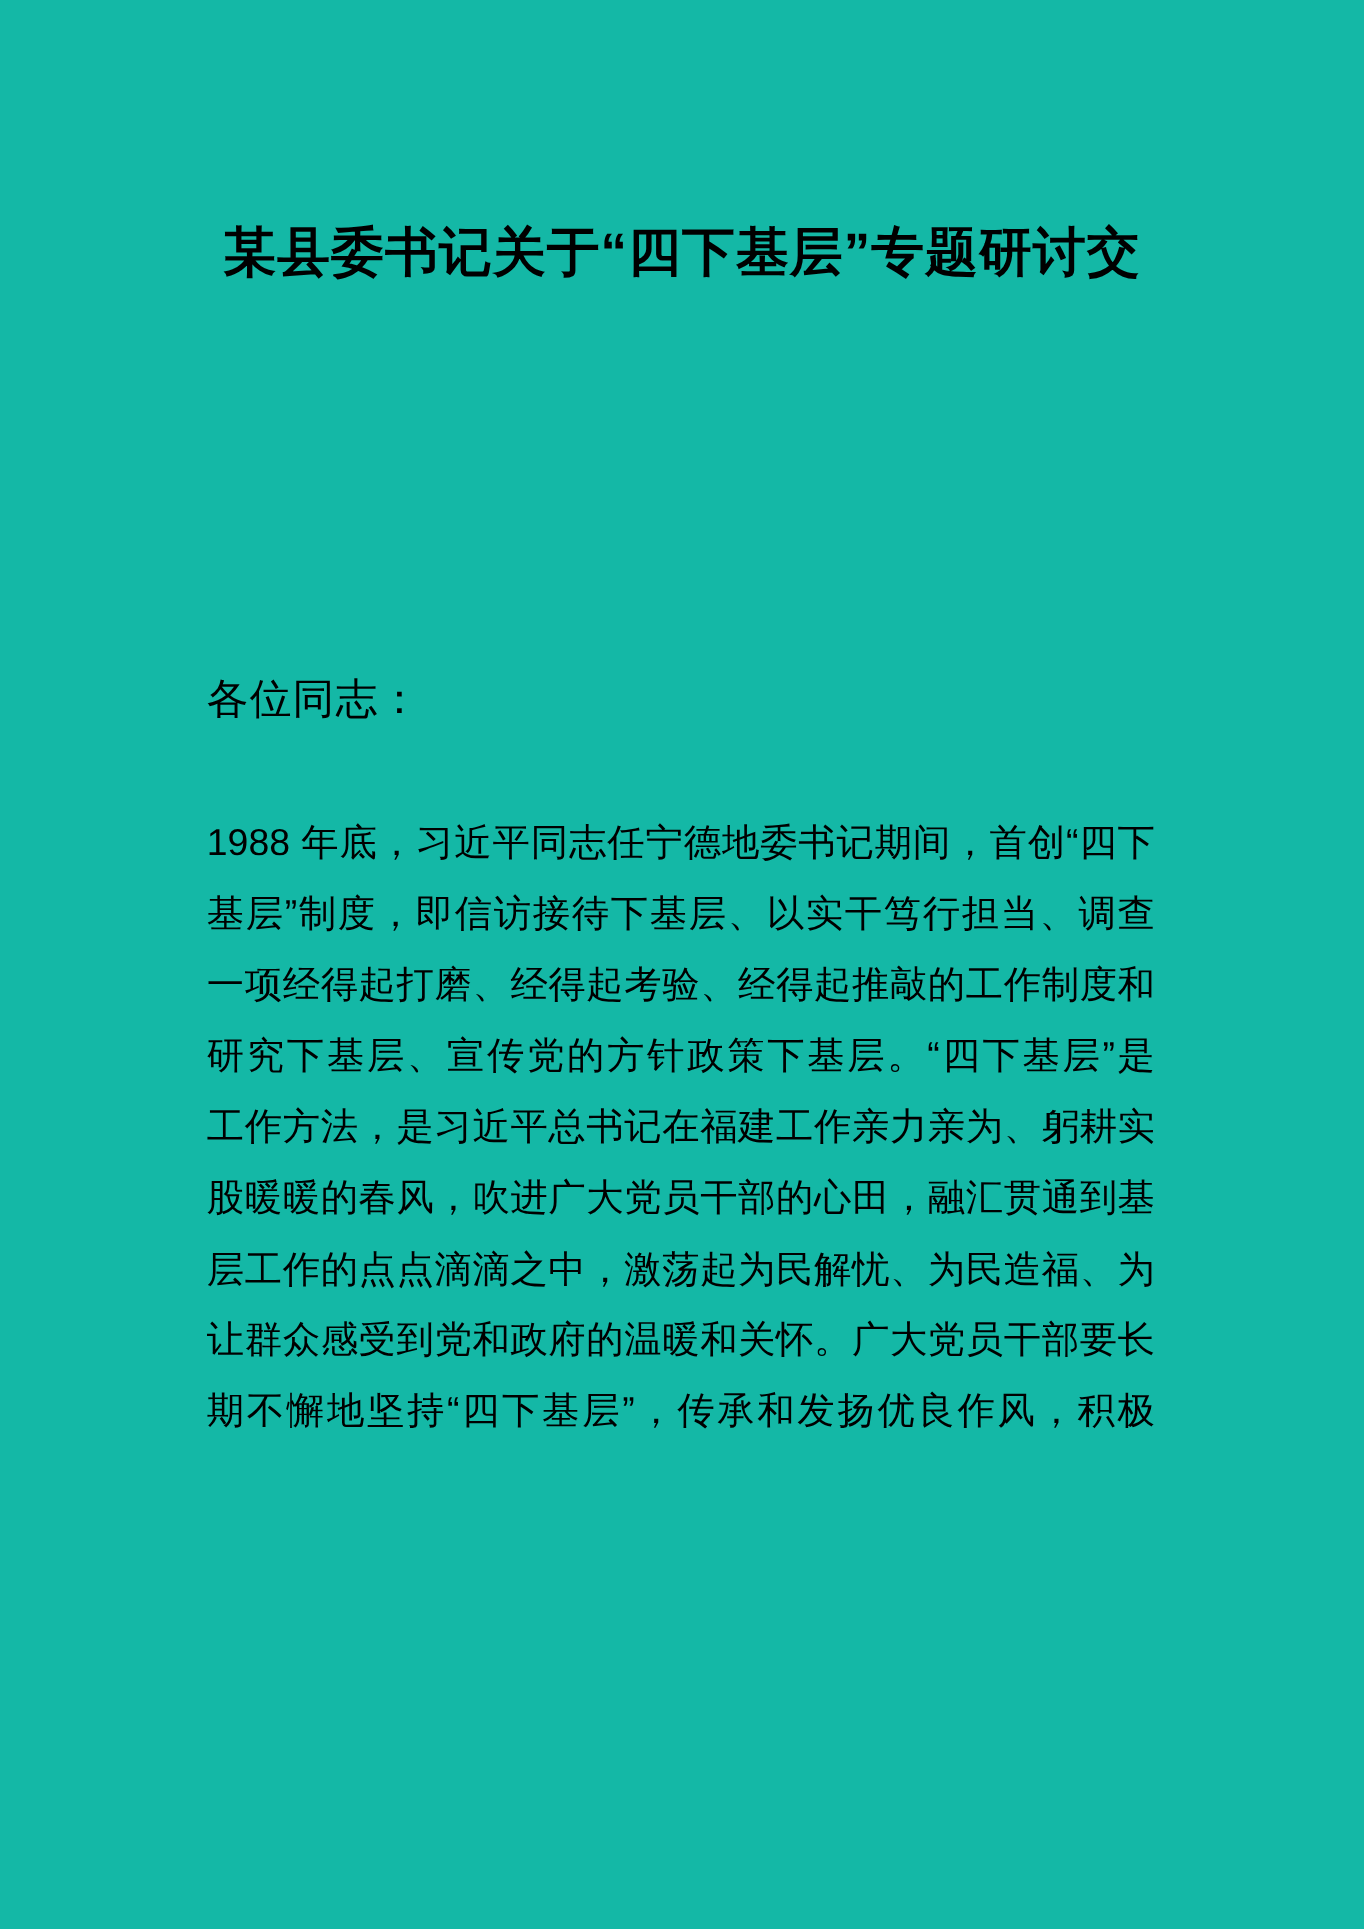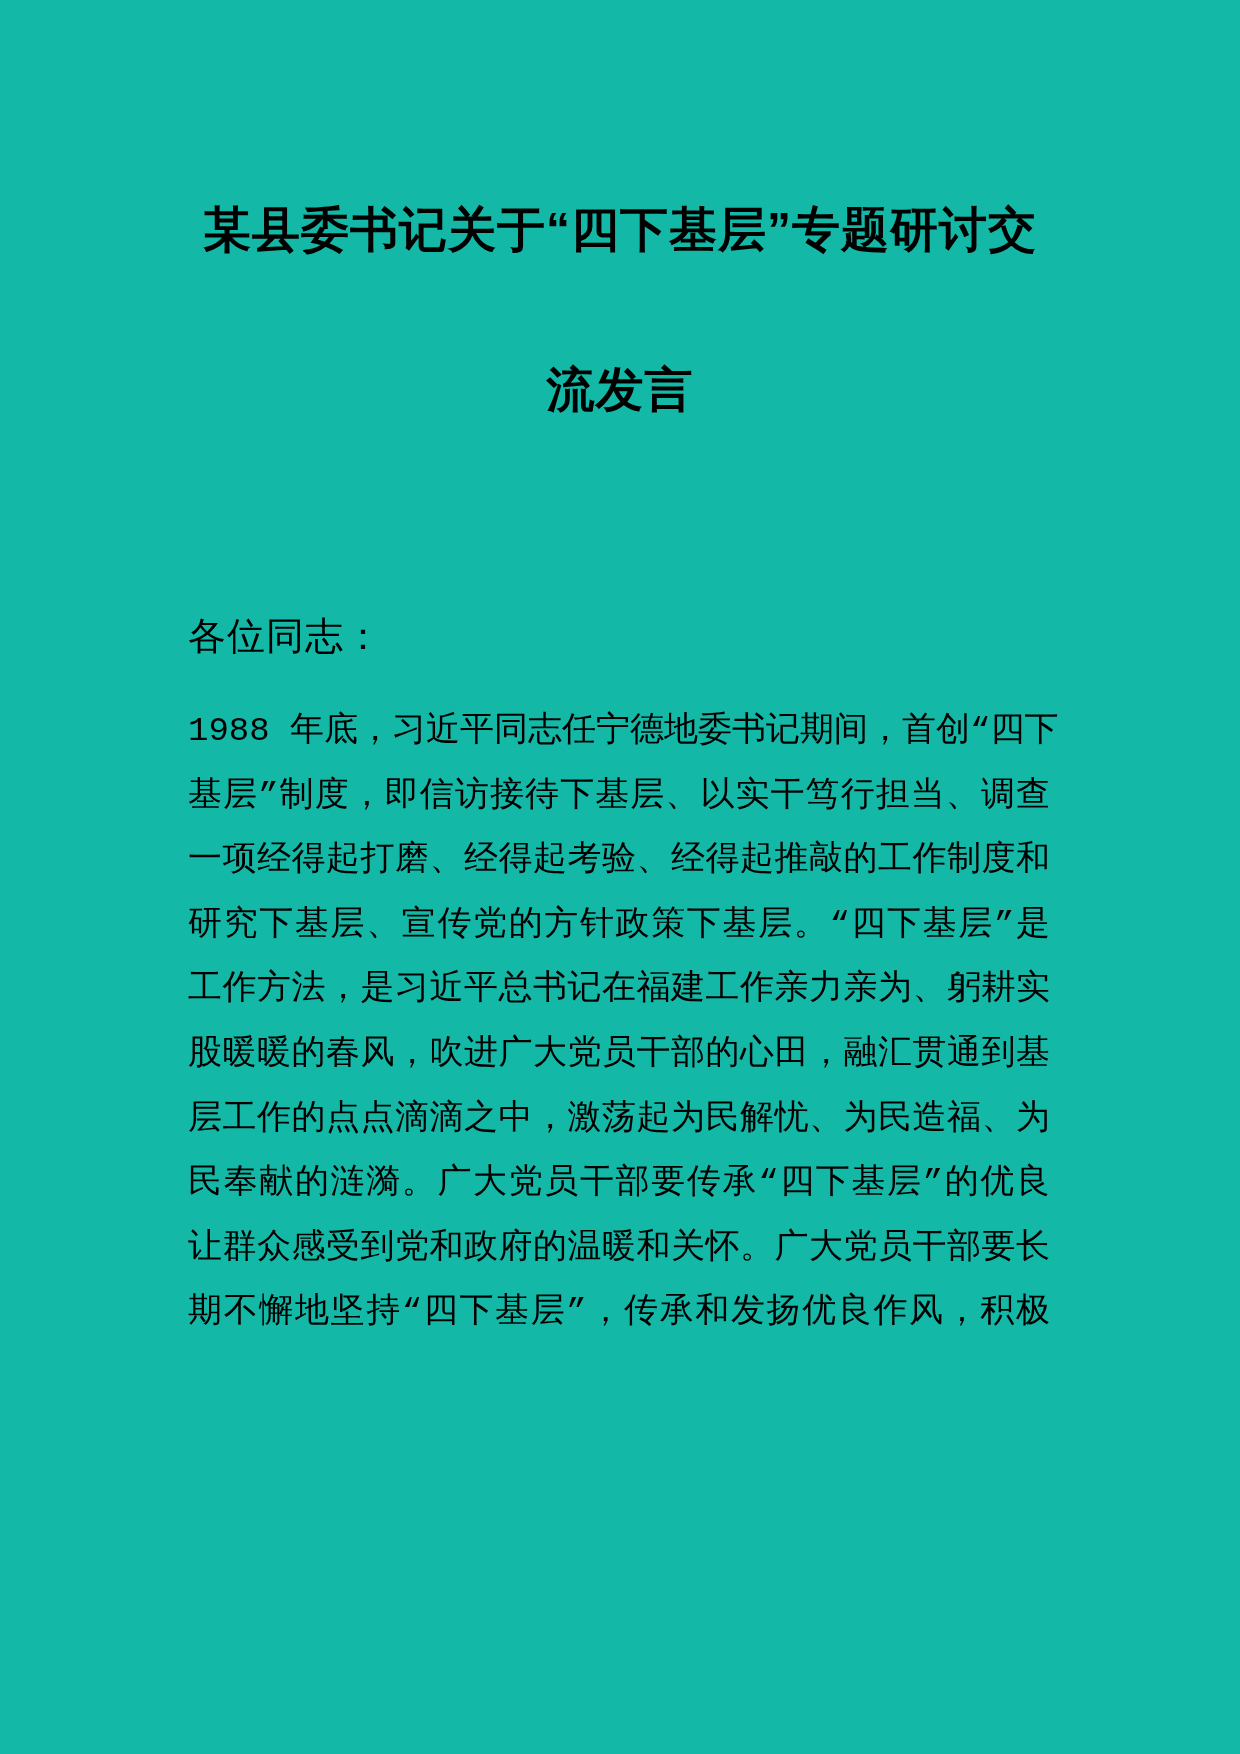--- a/index.html
+++ b/index.html
@@ -34,54 +34,51 @@
     position: absolute;
     top: 604px;
     left: 188px;
     font-size: 38px;
     line-height: 65px;
     letter-spacing: 1px;
     font-weight: 400;
   }
   .body-text {
     position: absolute;
-    top: 699px;
+    top: 734px;
     left: 188px;
     width: 862px;
     font-size: 34px;
     font-weight: 400;
-    font-family: Liberation Mono, monospace;
   }
   .body-line {
     height: 64.6px;
     line-height: 64.6px;
     text-align: justify;
     text-align-last: justify;
     text-justify: inter-character;
     white-space: nowrap;
   }
 </style>
 </head>
 <body>
 
 <div class="page">
 
   <div class="doc-title">
     <div class="title-line">某县委书记关于“四下基层”专题研讨交</div>
-    <div class="title-line">流发言</div>
   </div>
 
   <div class="greeting">各位同志：</div>
 
   <div class="body-text">
       <div class="body-line">1988 年底，习近平同志任宁德地委书记期间，首创“四下</div>
       <div class="body-line">基层”制度，即信访接待下基层、以实干笃行担当、调查</div>
       <div class="body-line">一项经得起打磨、经得起考验、经得起推敲的工作制度和</div>
       <div class="body-line">研究下基层、宣传党的方针政策下基层。“四下基层”是</div>
       <div class="body-line">工作方法，是习近平总书记在福建工作亲力亲为、躬耕实</div>
       <div class="body-line">股暖暖的春风，吹进广大党员干部的心田，融汇贯通到基</div>
       <div class="body-line">层工作的点点滴滴之中，激荡起为民解忧、为民造福、为</div>
-      <div class="body-line">民奉献的涟漪。广大党员干部要传承“四下基层”的优良</div>
       <div class="body-line">让群众感受到党和政府的温暖和关怀。广大党员干部要长</div>
       <div class="body-line">期不懈地坚持“四下基层”，传承和发扬优良作风，积极</div>
     </div>
 
 </div>
 
 </body></html>

